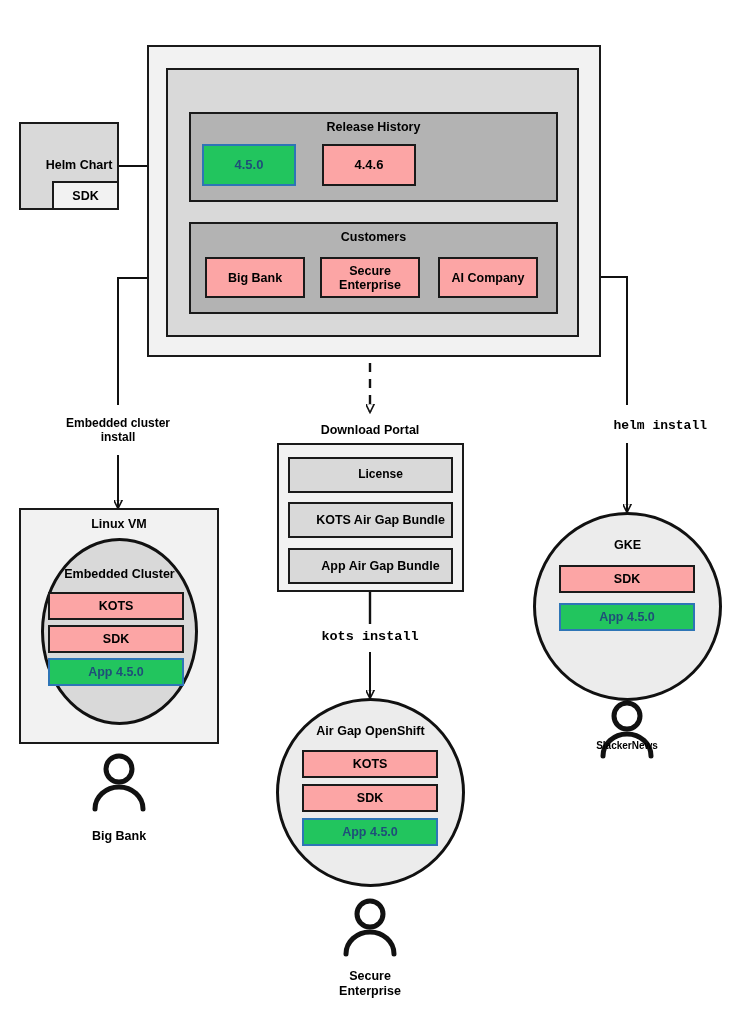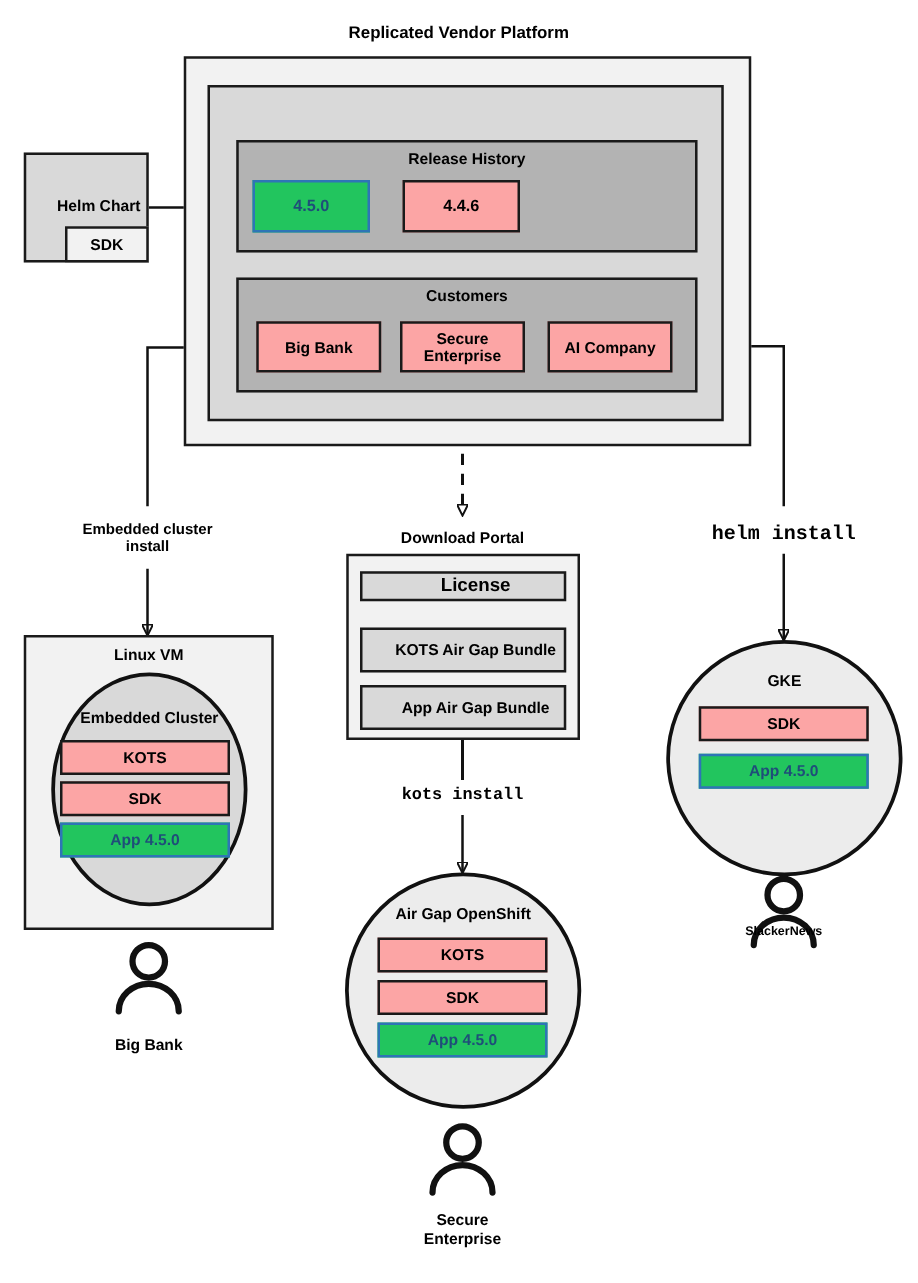--- a/index.html
+++ b/index.html
@@ -48,21 +48,20 @@
 
     <path d="M370,299 L370,412" stroke="#111" stroke-width="2.4" fill="none" stroke-dasharray="9,7" marker-end="url(#arrow)"></path>
 
     <path d="M538,277 L627,277 L627,405" stroke="#111" stroke-width="2" fill="none"></path>
     <path d="M627,443 L627,512" stroke="#111" stroke-width="2" fill="none" marker-end="url(#arrow)"></path>
 
     <path d="M370,592 L370,624" stroke="#111" stroke-width="2.4" fill="none"></path>
     <path d="M370,652 L370,698" stroke="#111" stroke-width="2" fill="none" marker-end="url(#arrow)"></path>
   </svg>
 
-  <div class="lbl title-top" style="left:0;top:18px;width:734px;">Replicated Vendor Platform</div>
 
   <div class="box fill-lightest" style="left:147px;top:45px;width:454px;height:312px;"></div>
 
   <div class="box fill-light" style="left:166px;top:68px;width:413px;height:269px;"></div>
 
   <div class="box fill-mid" style="left:189px;top:112px;width:369px;height:90px;"></div>
   <div class="lbl" style="left:189px;top:120px;width:369px;font-size:12.5px;">Release History</div>
 
   <div class="box fill-blue" style="left:202px;top:144px;width:94px;height:42px;font-size:13px;">4.5.0</div>
   <div class="box fill-white" style="left:322px;top:144px;width:94px;height:42px;font-size:13px;">4.4.6</div>
@@ -74,25 +73,25 @@
   <div class="box fill-white" style="left:320px;top:257px;width:100px;height:41px;font-size:12.5px;white-space:pre-line;">Secure
 Enterprise</div>
   <div class="box fill-white" style="left:438px;top:257px;width:100px;height:41px;font-size:12.5px;">AI Company</div>
 
   <div class="box fill-light" style="left:19px;top:122px;width:100px;height:88px;font-size:12.5px;align-items:flex-start;padding-top:34px;">Helm Chart</div>
   <div class="box fill-lightest" style="left:52px;top:181px;width:67px;height:29px;font-size:12.5px;">SDK</div>
 
   <div class="lbl" style="left:38px;top:416px;width:160px;font-size:12px;white-space:pre-line;">Embedded cluster
 install</div>
   <div class="lbl mono" style="left:290px;top:629px;width:160px;font-size:13.5px;">kots install</div>
-  <div class="lbl mono" style="left:547px;top:418px;width:160px;font-size:16px;">helm install</div>
+  <div class="lbl mono" style="left:547px;top:418px;width:160px;font-size:13px;text-align:right;">helm install</div>
 
   <div class="lbl" style="left:280px;top:423px;width:180px;font-size:12.5px;">Download Portal</div>
   <div class="box fill-lightest" style="left:277px;top:443px;width:187px;height:149px;"></div>
-  <div class="box fill-light" style="left:288px;top:457px;width:165px;height:24px;font-size:15px;">License</div>
+  <div class="box fill-light" style="left:288px;top:457px;width:165px;height:36px;font-size:12px;">License</div>
   <div class="box fill-light" style="left:288px;top:502px;width:165px;height:36px;font-size:12.5px;">KOTS Air Gap Bundle</div>
   <div class="box fill-light" style="left:288px;top:548px;width:165px;height:36px;font-size:12.5px;">App Air Gap Bundle</div>
 
   <div class="box fill-lightest" style="left:19px;top:508px;width:200px;height:236px;"></div>
   <div class="lbl" style="left:19px;top:517px;width:200px;font-size:12.5px;">Linux VM</div>
   <div class="circle" style="left:41px;top:538px;width:157px;height:187px;"></div>
   <div class="lbl" style="left:41px;top:567px;width:157px;font-size:12.5px;">Embedded Cluster</div>
   <div class="box fill-white" style="left:48px;top:592px;width:136px;height:28px;font-size:12.5px;">KOTS</div>
   <div class="box fill-white" style="left:48px;top:625px;width:136px;height:28px;font-size:12.5px;">SDK</div>
   <div class="box fill-blue" style="left:48px;top:658px;width:136px;height:28px;font-size:12.5px;">App 4.5.0</div>

